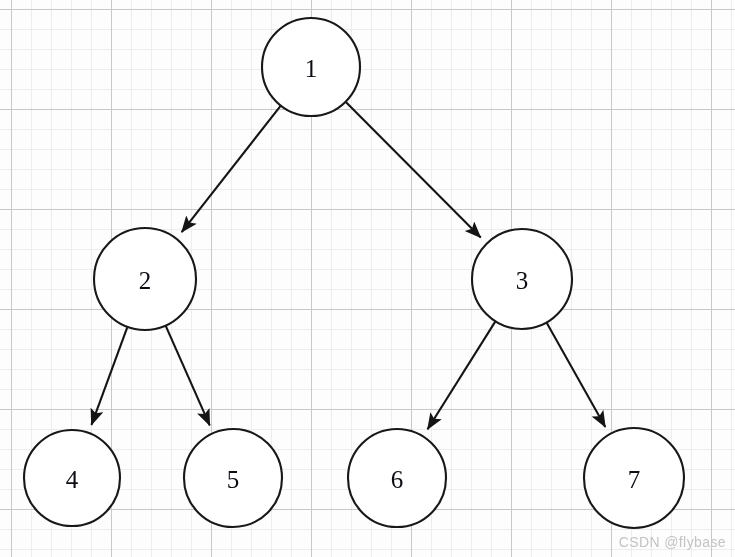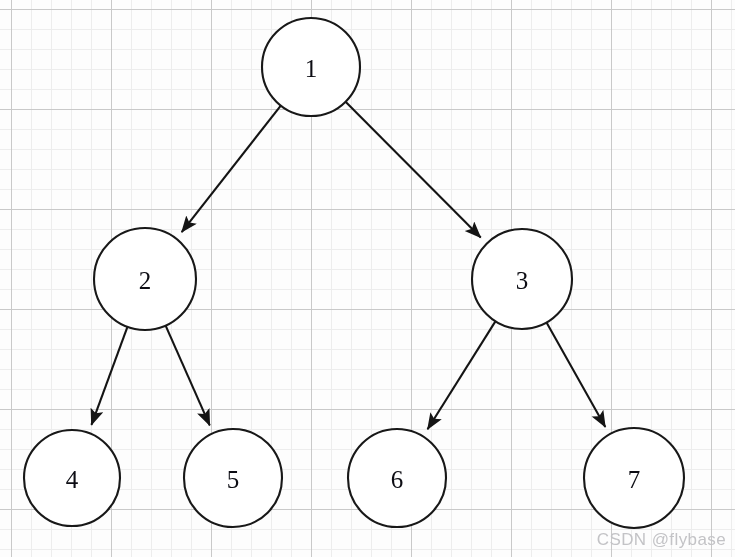--- a/index.html
+++ b/index.html
@@ -48,21 +48,21 @@
   .edge-line {
     stroke: #141414;
     stroke-width: 2.1;
     fill: none;
   }
   .watermark {
     position: absolute;
     right: 9px;
     bottom: 7px;
     font-family: "Liberation Sans", "DejaVu Sans", sans-serif;
-    font-size: 17px;
+    font-size: 14px;
     color: #c3c3c6;
     letter-spacing: 0.4px;
     white-space: nowrap;
     user-select: none;
   }
 </style>
 </head>
 <body>
 
 <div id="canvas">

